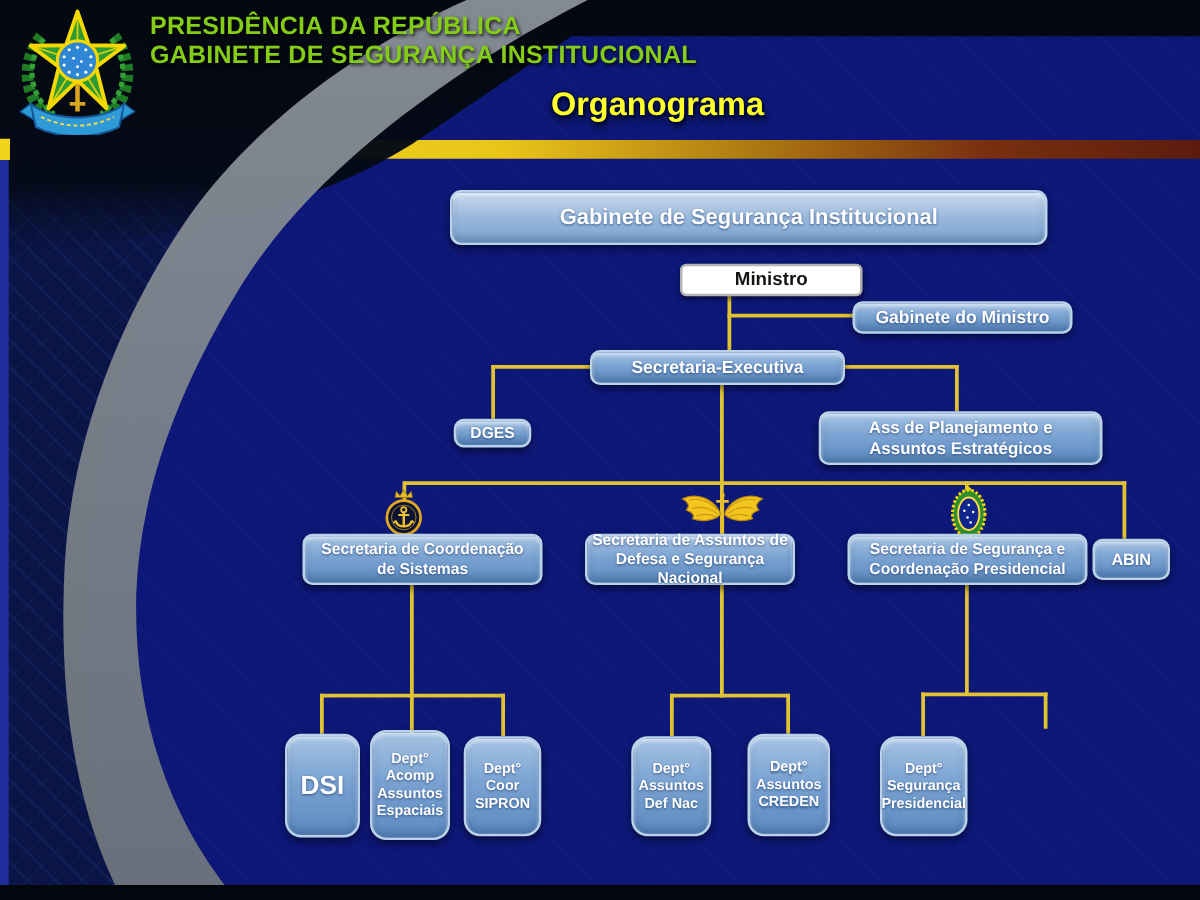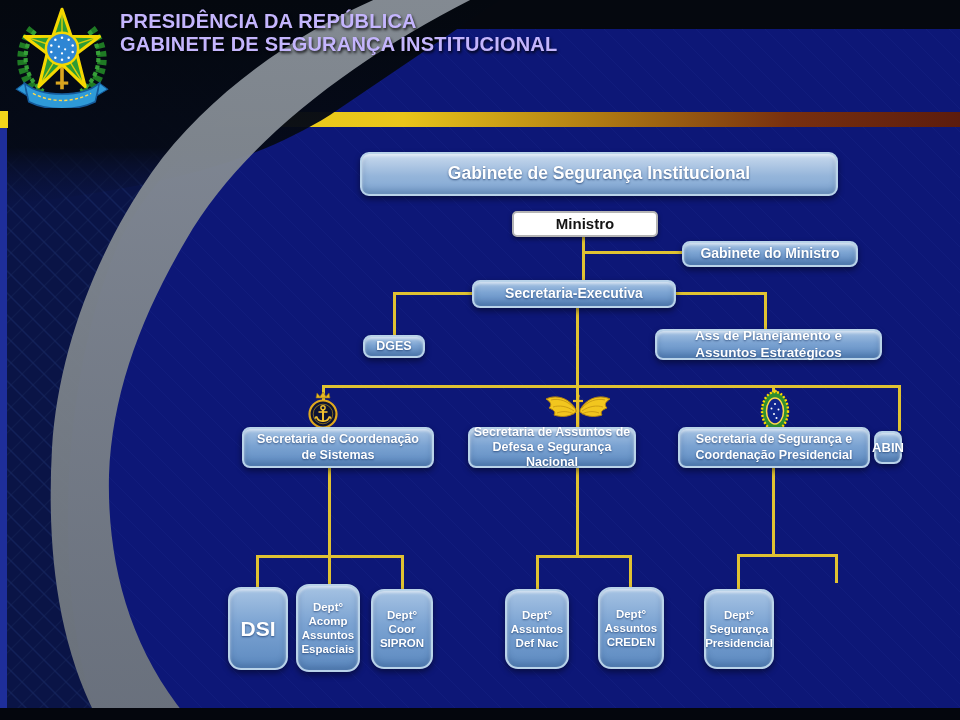--- a/index.html
+++ b/index.html
@@ -1,33 +1,33 @@
 <!DOCTYPE html>
 <html><head>
 <meta charset="utf-8">
 <style>
   html,body{margin:0;padding:0;background:#111;}
   .slide{position:relative;width:960px;height:720px;overflow:hidden;background:#0d1777;
          font-family:"Liberation Sans",sans-serif;}
   .bg-svg{position:absolute;left:0;top:0;z-index:0;}
-  .hdr-line{position:absolute;z-index:5;color:#c4b5fd;font-weight:bold;font-size:20px;
+  .hdr-line{position:absolute;z-index:5;color:#84cc16;font-weight:bold;font-size:20px;
             text-shadow:1px 2px 3px rgba(0,0,0,.85);letter-spacing:.2px;white-space:nowrap;}
   .page-title{position:absolute;z-index:5;left:408px;top:68px;width:236px;text-align:center;
             color:#ffff2a;font-size:26px;font-weight:bold;
             text-shadow:2px 2px 0 #000a3c,-1px -1px 0 #000a3c,1px -1px 0 #000a3c,-1px 1px 0 #000a3c,0 4px 6px rgba(0,0,0,.7);}
   .node{position:absolute;z-index:4;display:flex;align-items:center;justify-content:center;
         text-align:center;color:#fff;font-weight:bold;white-space:pre-line;
         background:linear-gradient(180deg,#a6c3e3 0%,#7ba3d2 45%,#5d8ac0 100%);
         border:2px solid #b9d3e9;border-radius:8px;font-size:12.5px;line-height:1.22;
         box-shadow:inset 0 2px 3px rgba(255,255,255,.55),inset 0 -4px 6px rgba(20,50,100,.25),0 3px 6px rgba(0,0,0,.45);
         text-shadow:0 1px 2px rgba(10,40,90,.65);box-sizing:border-box;}
   .node-lg{font-size:17.5px;border-radius:9px;
         background:linear-gradient(180deg,#c9daee 0%,#95b5da 55%,#7fa6d2 100%);}
   .node-white{background:#ffffff;color:#141414;border:2px solid #b4b4b4;border-radius:5px;
-        font-size:15px;text-shadow:none;box-shadow:0 2px 4px rgba(0,0,0,.5);}
+        font-size:15px;text-shadow:none;box-shadow:0 2px 4px rgba(0,0,0,.5);margin-left:32px;}
   .node-sm{border-radius:13px;font-size:11.5px;}
   .conn{position:absolute;z-index:2;background:#e0c232;}
   .emblem{position:absolute;z-index:3;}
   .coa{position:absolute;z-index:6;left:10px;top:2px;}
 </style>
 </head>
 <body>
 
 <div class="slide">
 
@@ -97,20 +97,21 @@
         <circle cx="53" cy="45.5" r="1.1"></circle>
         <circle cx="50" cy="49.5" r="1.1"></circle>
     </g>
     <path d="M14,78 C30,92 70,92 86,78 L82,96 C64,105 36,105 18,96 Z" fill="#2e9ad8" stroke="#155a9a" stroke-width="1.5"></path>
     <path d="M14,78 L6,84 L16,90 Z M86,78 L94,84 L84,90 Z" fill="#2e9ad8" stroke="#155a9a" stroke-width="1"></path>
     <path d="M22,88 C40,97 60,97 78,88" fill="none" stroke="#ffd94a" stroke-width="1.4" stroke-dasharray="3 2.2"></path>
   </svg>
 
   <div class="hdr-line" style="left:120px;top:10px;">PRESIDÊNCIA DA REPÚBLICA</div>
   <div class="hdr-line" style="left:120px;top:33px;">GABINETE DE SEGURANÇA INSTITUCIONAL</div>
+  <div class="page-title">Organograma</div>
 
   <div class="conn" style="left:582px;top:236px;width:3px;height:45px;"></div>
   <div class="conn" style="left:582px;top:251px;width:102px;height:3px;"></div>
   <div class="conn" style="left:393px;top:292px;width:79px;height:3px;"></div>
   <div class="conn" style="left:393px;top:292px;width:3px;height:43px;"></div>
   <div class="conn" style="left:676px;top:292px;width:91px;height:3px;"></div>
   <div class="conn" style="left:764px;top:292px;width:3px;height:37px;"></div>
   <div class="conn" style="left:576px;top:308px;width:3px;height:119px;"></div>
   <div class="conn" style="left:323px;top:385px;width:578px;height:3px;"></div>
   <div class="conn" style="left:322px;top:385px;width:3px;height:42px;"></div>
@@ -168,33 +169,33 @@
   <div class="node node-lg" style="left:360px;top:152px;width:478px;height:44px;">Gabinete de Segurança Institucional</div>
 
   <div class="node node-white" style="left:512px;top:211px;width:146px;height:26px;">Ministro</div>
 
   <div class="node" style="left:682px;top:241px;width:176px;height:26px;font-size:14px;">Gabinete do Ministro</div>
 
   <div class="node" style="left:472px;top:280px;width:204px;height:28px;font-size:14px;">Secretaria-Executiva</div>
 
   <div class="node" style="left:363px;top:335px;width:62px;height:23px;font-size:12.5px;">DGES</div>
 
-  <div class="node" style="left:655px;top:329px;width:227px;height:31px;font-size:13.5px;">Ass de Planejamento e
+  <div class="node" style="left:655px;top:329px;width:227px;height:43px;font-size:13.5px;">Ass de Planejamento e
 Assuntos Estratégicos</div>
 
   <div class="node" style="left:242px;top:427px;width:192px;height:41px;">Secretaria de Coordenação
 de Sistemas</div>
 
   <div class="node" style="left:468px;top:427px;width:168px;height:41px;">Secretaria de Assuntos de
 Defesa e Segurança Nacional</div>
 
   <div class="node" style="left:678px;top:427px;width:192px;height:41px;">Secretaria de Segurança e
 Coordenação Presidencial</div>
 
-  <div class="node" style="left:874px;top:431px;width:28px;height:33px;font-size:13px;">ABIN</div>
+  <div class="node" style="left:874px;top:431px;width:62px;height:33px;font-size:13px;">ABIN</div>
 
   <div class="node node-sm" style="left:228px;top:587px;width:60px;height:83px;font-size:21px;">DSI</div>
 
   <div class="node node-sm" style="left:296px;top:584px;width:64px;height:88px;">Dept°
 Acomp
 Assuntos
 Espaciais</div>
 
   <div class="node node-sm" style="left:371px;top:589px;width:62px;height:80px;">Dept°
 Coor

